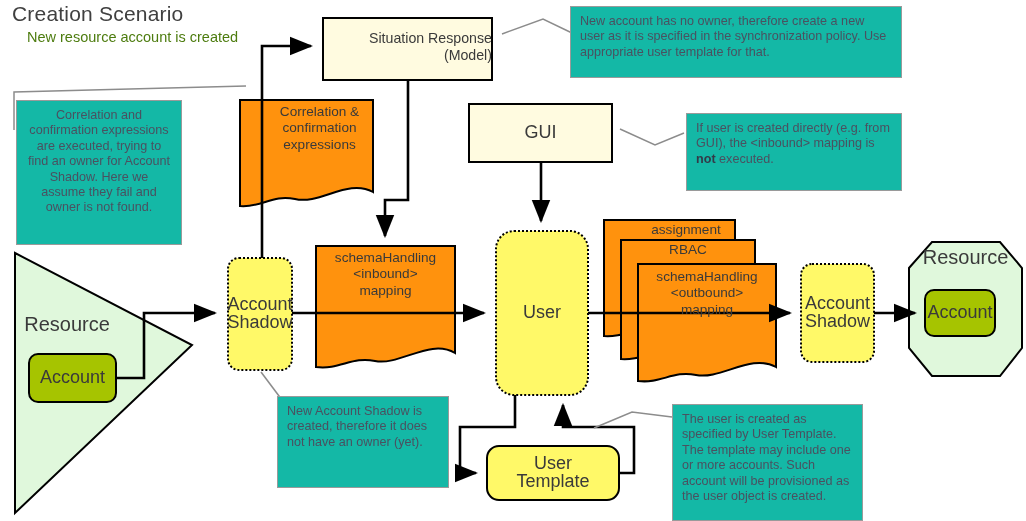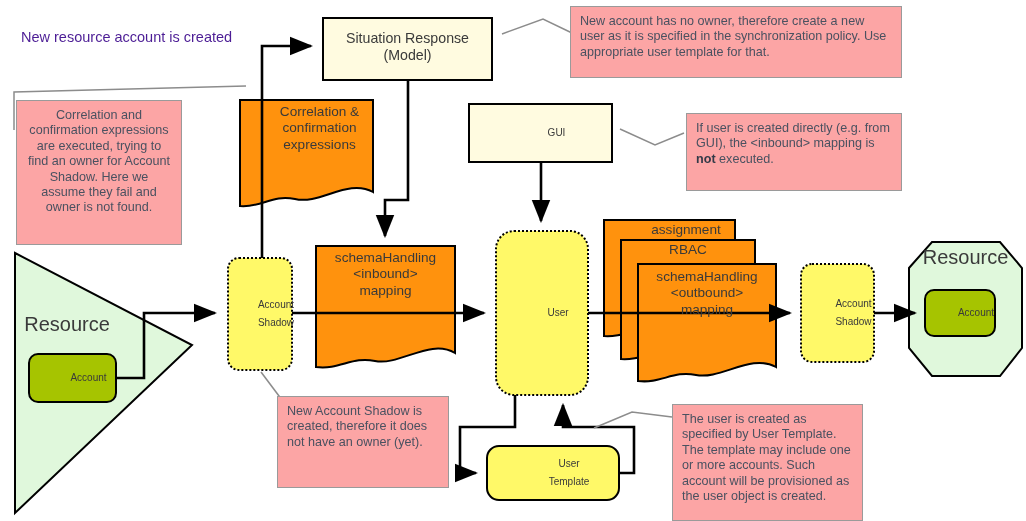--- a/index.html
+++ b/index.html
@@ -28,29 +28,29 @@
     position: absolute;
     left: 12px;
     top: 2px;
     font-size: 21px;
     color: #404040;
     letter-spacing: 0.2px;
     white-space: nowrap;
   }
   .title-sub {
     position: absolute;
-    left: 21px;
+    left: 27px;
     top: 29px;
     font-size: 14.5px;
-    color: #4c1d95;
+    color: #4d7c0f;
     white-space: nowrap;
   }
   .note {
     position: absolute;
-    background: #fca5a5;
+    background: #14b8a6;
     border: 1px solid #9a9a9a;
     box-sizing: border-box;
     color: #4a5160;
     font-size: 12.6px;
     line-height: 15.4px;
     padding: 7px 9px 6px 9px;
     white-space: pre-line;
   }
   .note b { color: #333a48; }
   .shape-label {
@@ -58,23 +58,22 @@
     color: #3a3a3a;
     text-align: center;
     white-space: pre-line;
     pointer-events: none;
   }
   .lbl-doc {
     font-size: 13.6px;
     line-height: 16.4px;
   }
   .lbl-node {
-    font-size: 10px;
+    font-size: 18px;
     line-height: 17.6px;
-    padding-left: 16px;
   }
   .lbl-box {
     font-size: 14.2px;
     line-height: 17.2px;
   }
   .lbl-region {
     font-size: 20px;
   }
 </style>
 </head>
@@ -132,23 +131,24 @@
 
     <path d="M619,473 L634,473 L634,427 L563,427 L563,405" fill="none" stroke="#000" stroke-width="2.6" marker-end="url(#arrow)"></path>
 
     <path d="M14,130 L14,92 L246,86" fill="none" stroke="#8C8C8C" stroke-width="1.5"></path>
     <path d="M502,34 L543,19 L572,33" fill="none" stroke="#8C8C8C" stroke-width="1.5"></path>
     <path d="M620,129 L655,145 L684,133" fill="none" stroke="#8C8C8C" stroke-width="1.5"></path>
     <path d="M261,372 L285,404" fill="none" stroke="#8C8C8C" stroke-width="1.5"></path>
     <path d="M594,428 L632,412 L672,417" fill="none" stroke="#8C8C8C" stroke-width="1.5"></path>
   </svg>
 
+  <div class="title-main">Creation Scenario</div>
   <div class="title-sub">New resource account is created</div>
 
-  <div class="shape-label lbl-box" style="left:323px; top:30px; width:169px;">Situation Response
+  <div class="shape-label lbl-box" style="left:323px; top:30px; width:169px;text-align:right;">Situation Response
 (Model)</div>
 
   <div class="shape-label lbl-node" style="left:469px; top:124px; width:143px;">GUI</div>
 
   <div class="shape-label lbl-doc" style="left:241px; top:104px; width:157px;">Correlation &amp;
 confirmation
 expressions</div>
 
   <div class="shape-label lbl-doc" style="left:316px; top:250px; width:139px;">schemaHandling
 &lt;inbound&gt;

